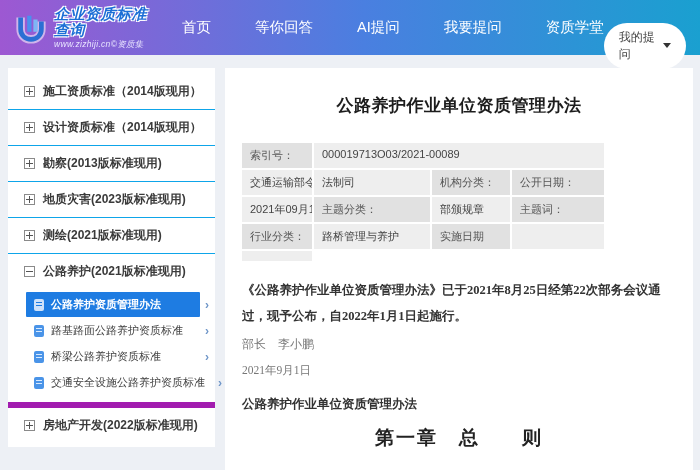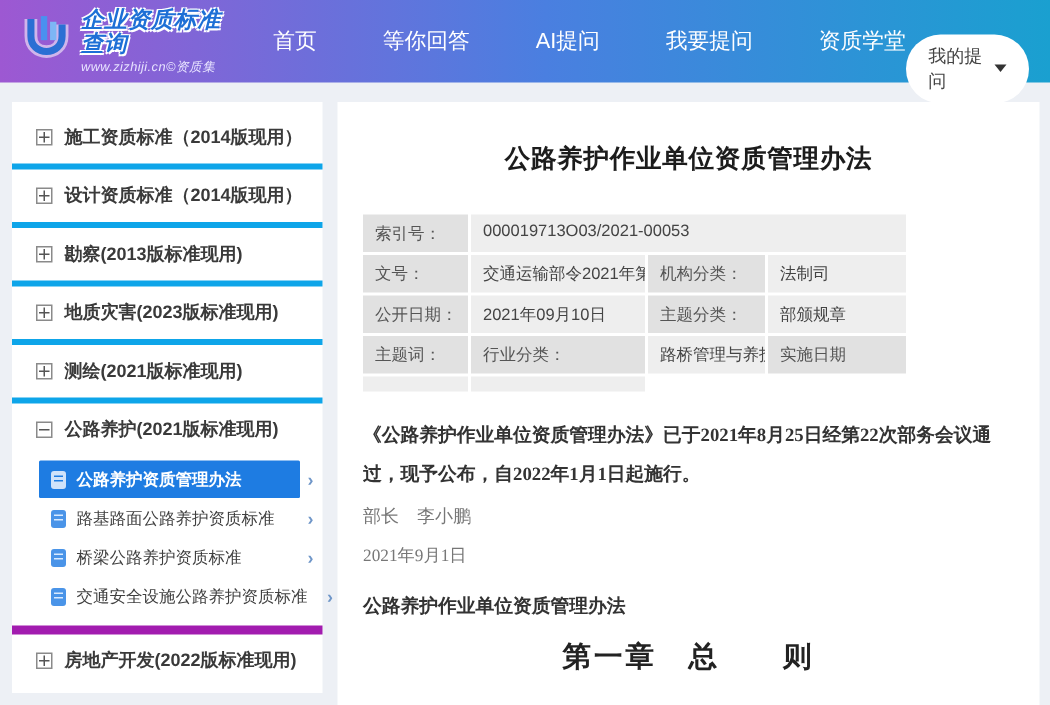--- a/index.html
+++ b/index.html
@@ -3,41 +3,41 @@
 <meta charset="utf-8">
 <style>
   * { margin:0; padding:0; box-sizing:border-box; }
   html,body { width:700px; height:470px; overflow:hidden; background:#edf0f5;
     font-family:"Liberation Sans","DejaVu Sans",sans-serif; }
 
   
   .navbar { height:55px; width:100%;
     background:linear-gradient(to right,#9d58d2 0%,#4a7fe0 52%,#1aa0d0 100%);
     display:flex; align-items:center; padding:0 14px; }
-  .logo { display:flex; gap:6px; cursor:pointer; }
+  .logo { display:flex; align-items:center; gap:6px; cursor:pointer; }
   .logo-icon { width:34px; height:34px; flex:0 0 auto; }
   .logo-text { display:flex; flex-direction:column; line-height:1.1; }
   .logo-title { font-size:15px; font-weight:bold; font-style:italic; color:#1d6fd6;
     text-shadow:-1px -1px 0 #fff,1px -1px 0 #fff,-1px 1px 0 #fff,1px 1px 0 #fff; letter-spacing:.5px; }
   .logo-sub { font-size:8.5px; color:#e8e4ff; font-style:italic; margin-top:1px; letter-spacing:.3px; }
   .nav-links { display:flex; gap:44px; margin-left:30px; }
   .nav-link { color:#fff; font-size:14.5px; cursor:pointer; white-space:nowrap; }
   .pill { margin-left:auto; background:#fff; border-radius:999px; padding:6px 15px;
     font-size:12px; color:#444; display:flex; align-items:center; gap:6px; cursor:pointer;margin-top:36px; }
   .caret { width:0; height:0; border-left:4px solid transparent; border-right:4px solid transparent;
     border-top:5px solid #333; display:inline-block; }
 
   
   .content { display:flex; align-items:flex-start; padding:13px 7px 0 8px; gap:10px; }
 
   
   .side-col { width:207px; flex:0 0 auto; }
   .sidebar { background:#fff; padding:6px 0 4px 0; }
   .top-item { display:flex; align-items:center; gap:8px; padding:9px 12px 9px 16px;
-    font-size:12px; font-weight:bold; color:#3a3a3a; cursor:pointer; border-bottom:4px solid #0ea5e9; }
+    font-size:12px; font-weight:bold; color:#3a3a3a; cursor:pointer; border-bottom:1px solid #0ea5e9; }
   .top-item:last-child { border-bottom:none; }
   .toggle { width:11px; height:11px; border:1px solid #8a8a8a; flex:0 0 auto; position:relative; background:#fff; }
   .toggle::before, .toggle.minus::before { content:""; position:absolute; left:1px; right:1px; top:4px; height:1px; background:#555; }
   .toggle.plus::after { content:""; position:absolute; top:1px; bottom:1px; left:4px; width:1px; background:#555; }
   .sub-list { padding:2px 0 6px 0; border-bottom:6px solid #a21caf; }
   .sub-item { display:flex; align-items:center; margin:1px 6px 1px 18px; cursor:pointer; }
   .sub-main { flex:1; display:flex; align-items:center; gap:7px; padding:5px 8px; border-radius:1px; }
   .sub-item.selected .sub-main { background:#1e7ce2; }
   .sub-label { font-size:11px; color:#3f3f3f; white-space:nowrap; }
   .sub-item.selected .sub-label { color:#fff; font-weight:bold; }
@@ -160,26 +160,25 @@
 
     </div>
 
   </div>
 
   <div class="main-panel">
     <div class="doc-head">公路养护作业单位资质管理办法</div>
 
     <div class="info-table">
       <div class="cell lbl">索引号：</div>
-      <div class="cell val span3">000019713O03/2021-00053</div>
+      <div class="cell val span3">000019713O03/2021-00089</div>
 
-      <div class="cell lbl">文号：</div>
       <div class="cell val">交通运输部令2021年第22号</div>
+      <div class="cell val">法制司</div>
       <div class="cell lbl">机构分类：</div>
-      <div class="cell val">法制司</div>
 
       <div class="cell lbl">公开日期：</div>
       <div class="cell val">2021年09月10日</div>
       <div class="cell lbl">主题分类：</div>
       <div class="cell val">部颁规章</div>
 
       <div class="cell lbl">主题词：</div>
       <div class="cell lbl">行业分类：</div>
       <div class="cell val">路桥管理与养护</div>
 

